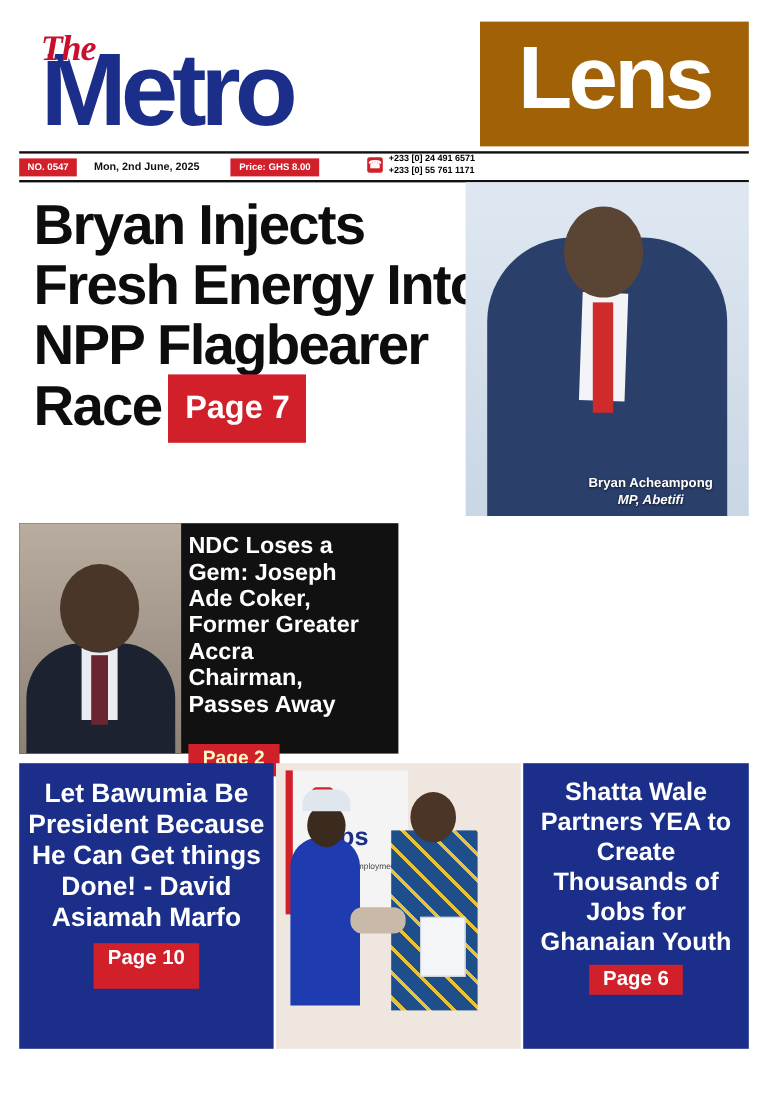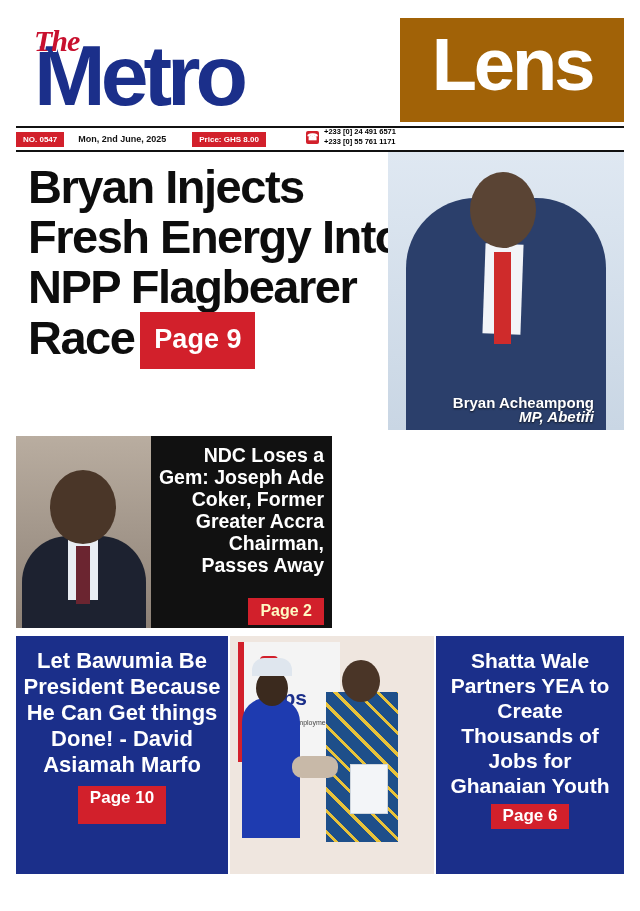--- a/index.html
+++ b/index.html
@@ -171,24 +171,24 @@
     width: 236px;
     height: 278px;
     overflow: hidden;
     background: #e8eef5;
   }
   .lead-caption {
     position: absolute;
     right: 30px;
     top: 238px;
     color: #ffffff;
-    font-size: 15px;
+    font-size: 11px;
     font-weight: bold;
     line-height: 14px;
-    text-align: right;
+    text-align: center;
     text-shadow: 0 1px 2px rgba(0,0,0,.7);
     z-index: 4;
   }
   .lead-caption .role { font-weight: bold; font-style: italic; }
 
   
   .second {
     position: relative;
     margin-top: 8px;
     height: 192px;
@@ -201,22 +201,22 @@
     background: #6b6257;
     position: relative;
     overflow: hidden;
   }
   .second-text {
     flex: 1 1 auto;
     color: #fff;
     font-weight: bold;
     font-size: 19.5px;
     line-height: 22px;
-    text-align: right;
-    padding: 8px 8px 0 6px;
+    text-align: left;
+    padding: 8px 22px 0 6px;
     box-sizing: border-box;
   }
   .second-tag {
     display: inline-block;
     background: #d2202b;
     color: #fef9c3;
     font-size: 16px;
     font-weight: bold;
     padding: 2px 12px 3px 12px;
     margin-top: 22px;
@@ -381,21 +381,21 @@
       <span class="phone-dot">☎</span>
       <span>
         <span>+233 [0] 24 491 6571</span><br>
         <span>+233 [0] 55 761 1171</span>
       </span>
     </span>
   </div>
 
   <div class="lead">
     <div class="lead-headline">
-      <span>Bryan Injects Fresh Energy Into NPP Flagbearer Race</span><span class="page-tag">Page 9</span>
+      <span>Bryan Injects Fresh Energy Into NPP Flagbearer Race</span><span class="page-tag">Page 7</span>
     </div>
     <div class="lead-photo">
       <div class="bg-sky"></div>
       <div class="man-suit"></div>
       <div class="man-shirt"></div>
       <div class="man-tie"></div>
       <div class="man-head"></div>
     </div>
     <div class="lead-caption">
       <div>Bryan Acheampong</div>

